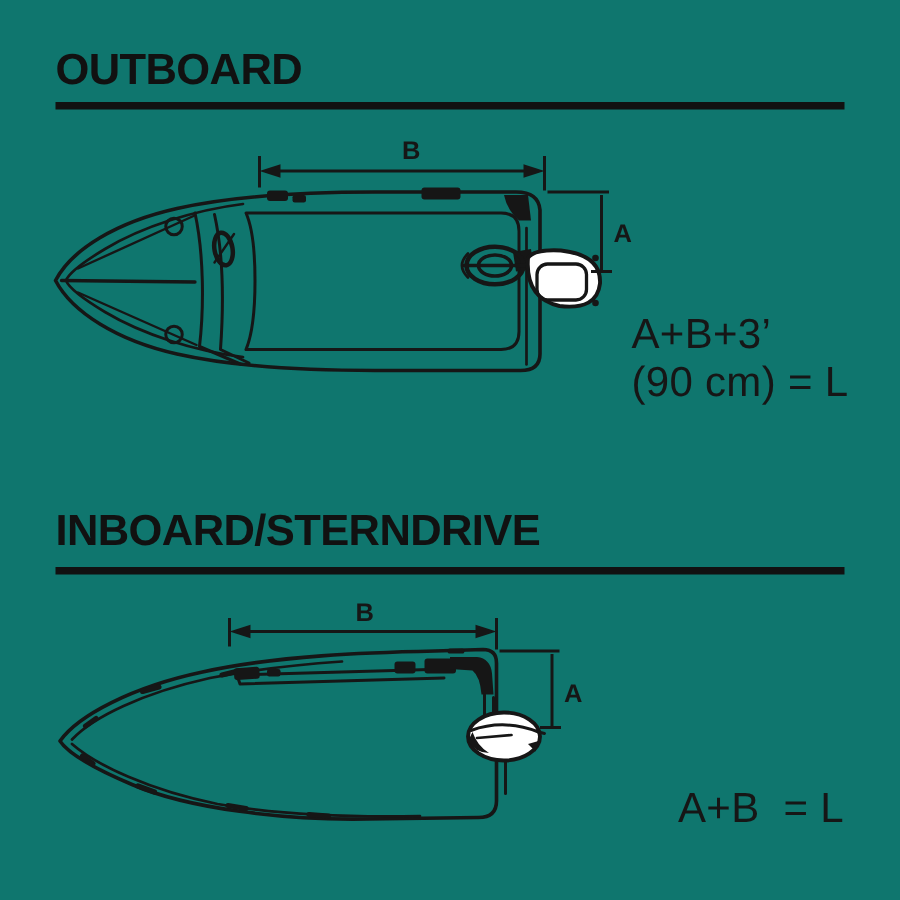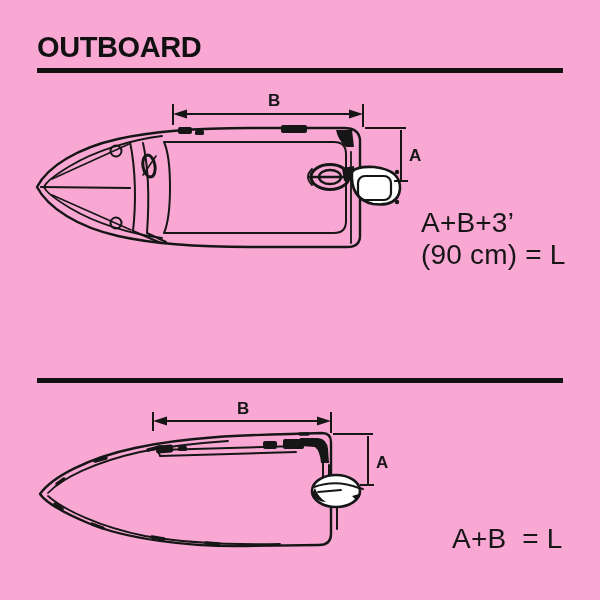--- a/index.html
+++ b/index.html
@@ -1,16 +1,16 @@
 <!DOCTYPE html>
 <html><head>
 <meta charset="utf-8">
 <style>
   html,body{margin:0;padding:0;background:#ffffff;}
-  .page{position:relative;width:600px;height:600px;background:#f9a8d4;overflow:hidden;
+  .page{position:relative;width:600px;height:600px;background:#0f766e;overflow:hidden;
         font-family:"Liberation Sans", sans-serif;}
   .title{position:absolute;left:37px;margin:0;font-size:29px;font-weight:700;
          letter-spacing:-0.4px;color:#111;line-height:1;white-space:nowrap;}
   .t1{top:33px;}
   .t2{top:340px;}
   .rule{position:absolute;left:37px;width:526px;height:5px;background:#111;}
   .r1{top:68px;}
   .r2{top:378px;}
   svg{position:absolute;left:0;top:0;}
   svg text{font-family:"Liberation Sans", sans-serif;fill:#161616;}
@@ -18,20 +18,21 @@
   .formula{font-size:28px;font-weight:400;letter-spacing:0.2px;}
 </style>
 </head>
 <body>
 
 <div class="page">
 
   <h1 class="title t1">OUTBOARD</h1>
   <div class="rule r1"></div>
 
+  <h1 class="title t2">INBOARD/STERNDRIVE</h1>
   <div class="rule r2"></div>
 
   <svg width="600" height="600" viewBox="0 0 600 600">
 
     <g stroke="#161616" fill="none" stroke-linecap="round" stroke-linejoin="round">
 
       <path stroke-width="2.4" d="M 37 187 C 48 166 78 148 118 139 C 158 130 205 128 250 128 L 344 128 Q 359 128 360 140
                L 360 236 Q 360 247 347 247 L 250 247 C 205 247 158 245 118 236 C 78 227 48 208 37 187 Z"></path>
 
       <path stroke-width="1.8" d="M 162 136 C 130 140 95 151 70 166 C 55 175 46 182 44 187 C 46 192 55 199 70 208 C 95 223 130 234 162 238"></path>

